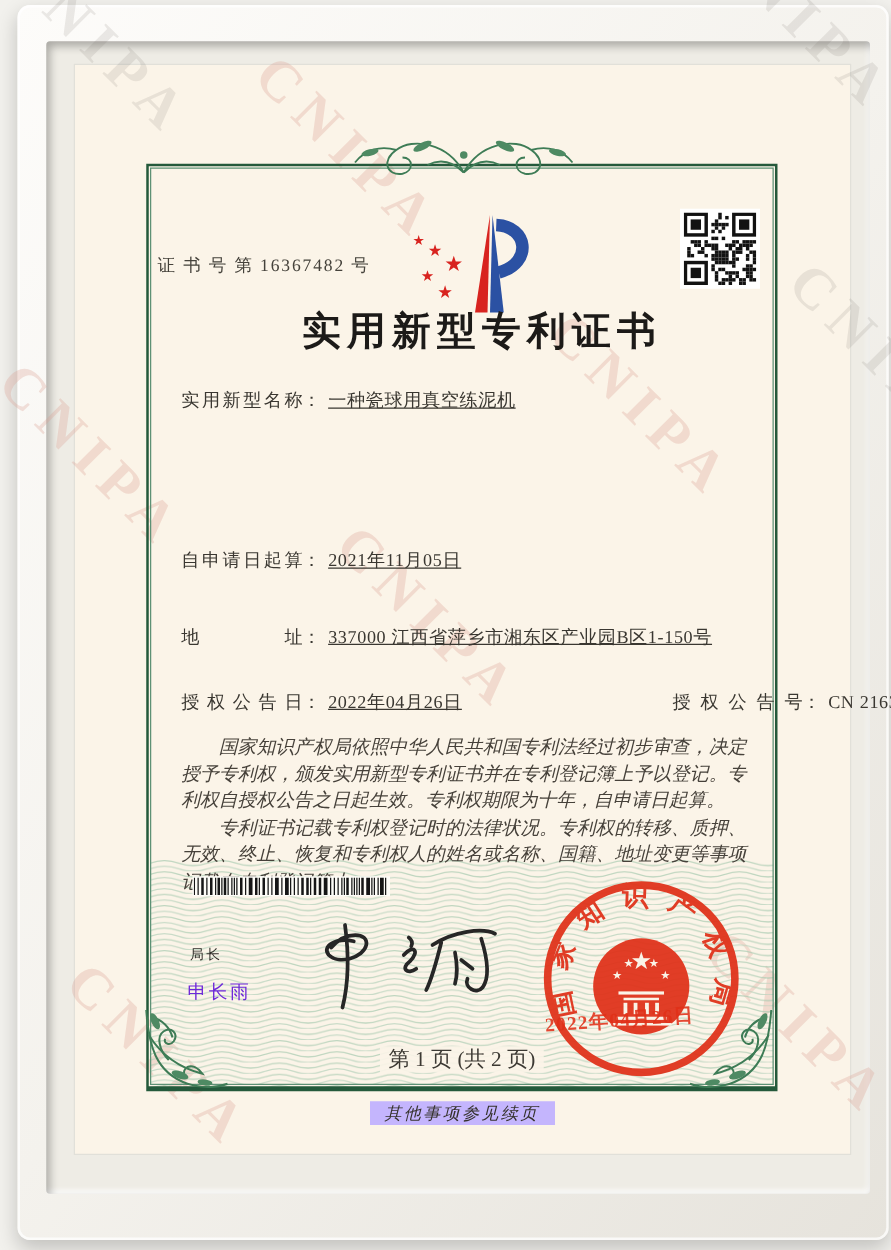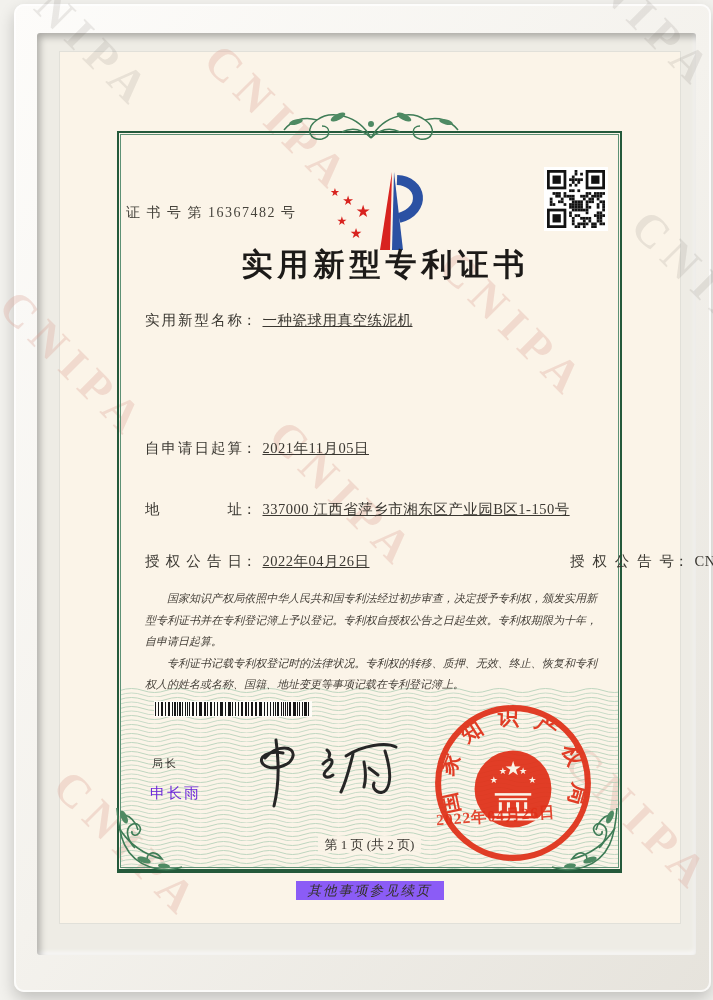--- a/index.html
+++ b/index.html
@@ -40,40 +40,40 @@
   .qr { position:absolute; left:544px; top:167px; width:64px; height:64px; background:#fff; padding:3px; }
   .title { position:absolute; left:117px; top:244px; width:505px; text-align:center;
     font-size:31px; font-weight:700; letter-spacing:5px; color:#1c1a18;padding-left:32px; }
 
   
   .field-row { position:absolute; left:145px; font-size:14.5px; color:#3a3731; white-space:nowrap;text-decoration:underline; }
   .f-label { display:inline-block; width:97px; text-align:justify; text-align-last:justify; }
   .f-colon { display:inline-block; margin-right:6px; }
   .f-value { letter-spacing:.5px; }
   .grant-no { position:absolute; left:393px; top:0; font-size:14.5px; white-space:nowrap; }
-  .grant-no .f-label { width:104px;margin-left:32px; }
-
-  
-  .body-text { position:absolute; left:145px; top:588px; width:452px; font-size:11px; line-height:21.5px;
+  .grant-no .f-label { width:104px; }
+
+  
+  .body-text { position:absolute; left:145px; top:588px; width:452px; font-size:15px; line-height:21.5px;
     color:#46413a; text-align:justify; font-style:italic; }
   .body-text p { text-indent:2em; }
 
   
   .barcode { position:absolute; left:154px; top:701px; width:158px; height:16px; background:#fdfcf7; padding:1px; }
   .issuer-title { position:absolute; left:152px; top:756px; font-size:11px; color:#2d2b27; letter-spacing:2px; }
   .issuer-name  { position:absolute; left:150px; top:784px; font-size:15px; color:#6d28d9; letter-spacing:2px; }
   .signature { position:absolute; left:243px; top:728px; width:168px; height:88px; }
   .seal { position:absolute; left:430px; top:700px; width:166px; height:166px; opacity:.93; }
   .seal-date { position:absolute; left:436px; top:806px; font-size:15.5px; font-weight:700; color:rgba(224,48,24,.88);
     letter-spacing:1px; transform:rotate(-4deg); white-space:nowrap; }
-  .page-num { position:absolute; left:117px; top:836px; width:505px; text-align:center; font-size:13px; color:#3c3933; }
+  .page-num { position:absolute; left:117px; top:836px; width:505px; text-align:center; font-size:17px; color:#3c3933; }
   .page-num span { background:rgba(251,244,232,.9); padding:1px 7px; }
   .note { position:absolute; left:117px; top:882px; width:505px; text-align:center; font-size:13.5px;
     font-style:italic; color:#35322c; }
-  .note span { background:#8b5cf6; padding:2px 12px; letter-spacing:2px; }
+  .note span { background:#c4b5fd; padding:2px 12px; letter-spacing:2px; }
 </style>
 </head>
 <body>
 
 <div class="scene">
 
   <div class="frame"></div>
   <div class="frame-lip"></div>
   <div class="paper"></div>
 

